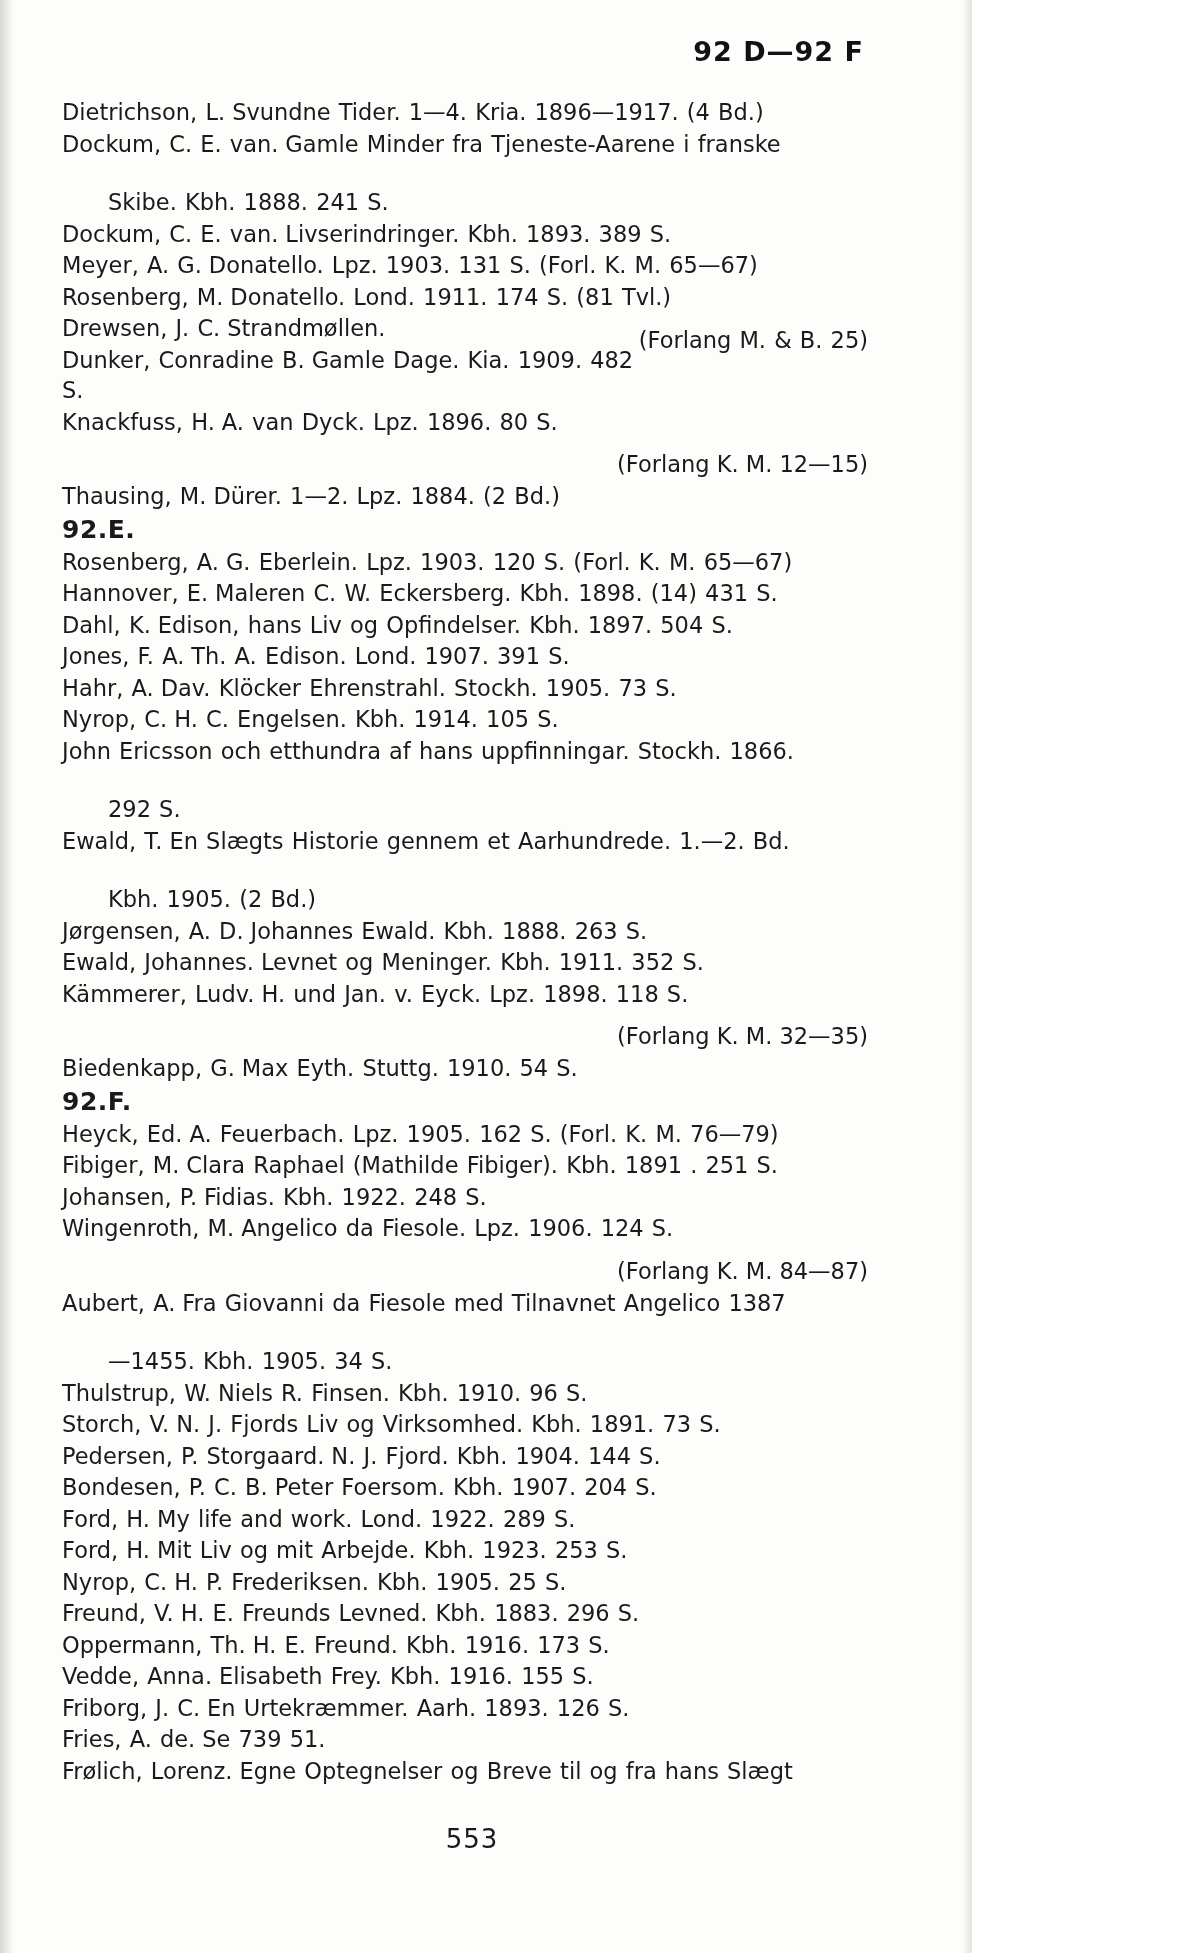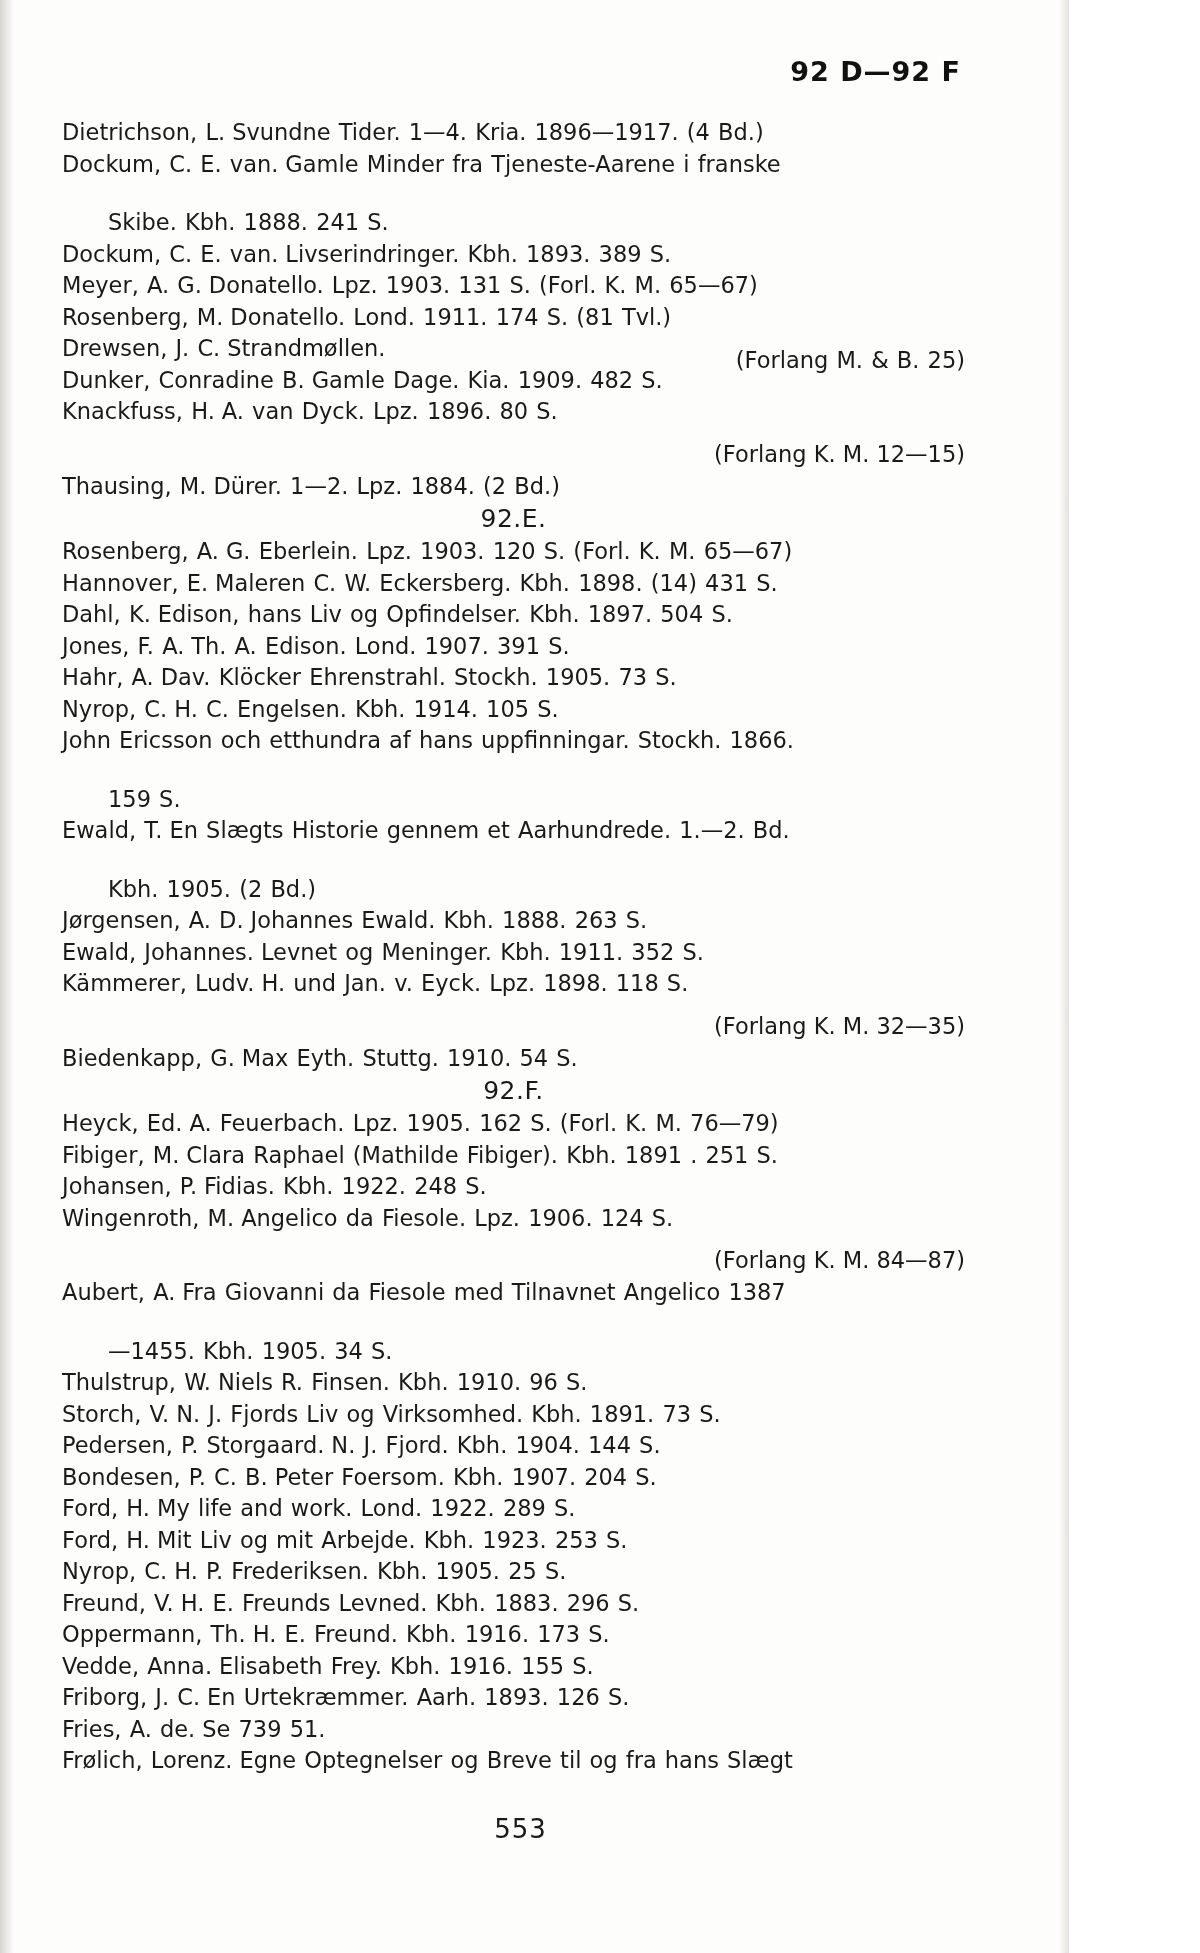--- a/index.html
+++ b/index.html
@@ -9,24 +9,24 @@
   }
   body {
     width: 1200px;
     min-height: 1953px;
     font-family: "DejaVu Sans", sans-serif;
     color: #1a1a1a;
     position: relative;
   }
   .page {
     position: relative;
-    width: 1069px;
+    width: 972px;
     min-height: 1953px;
     box-sizing: border-box;
-    padding: 56px 90px 40px 62px;
+    padding: 36px 90px 40px 62px;
     background: #fdfdfb;
     border-radius: 6px;
   }
   
   .page:before {
     content: "";
     position: absolute;
     left: 0; top: 0; bottom: 0;
     width: 14px;
     background: linear-gradient(to right, #d8d6d0, #fdfdfb);
@@ -68,23 +68,23 @@
     margin-top: 28px;
   }
   .author {
     font-weight: normal;
   }
   .sep-space { display: inline-block; width: 7px; }
 
   .section-line {
     font-size: 22.5px;
     line-height: 32px;
-    font-weight: normal;
+    font-weight: bold;
     display: flex;
-    justify-content: center;
+    justify-content: flex-start;
     align-items: baseline;
     margin: 2px 0 1px 0;
     padding-right: 14px;
   }
   .section-num { font-size: 25px; letter-spacing: 0.5px; }
   .section-letter { font-size: 25px; letter-spacing: 0.5px; }
 
   .right-note {
     text-align: right;
     font-size: 22.5px;
@@ -121,21 +121,21 @@
       <div class="section-line">
         <span class="section-num">92.</span>
         <span class="section-letter">E.</span>
       </div>
       <div class="entry"><span class="author">Rosenberg, A.</span><span class="sep-space"></span><span>G. Eberlein.  Lpz. 1903.  120 S.  (Forl. K. M. 65—67)</span></div>
       <div class="entry"><span class="author">Hannover, E.</span><span class="sep-space"></span><span>Maleren C. W. Eckersberg.  Kbh. 1898.  (14) 431 S.</span></div>
       <div class="entry"><span class="author">Dahl, K.</span><span class="sep-space"></span><span>Edison, hans Liv og Opfindelser.  Kbh. 1897.  504 S.</span></div>
       <div class="entry"><span class="author">Jones, F. A.</span><span class="sep-space"></span><span>Th. A. Edison.  Lond. 1907.  391 S.</span></div>
       <div class="entry"><span class="author">Hahr, A.</span><span class="sep-space"></span><span>Dav. Klöcker Ehrenstrahl.  Stockh. 1905.  73 S.</span></div>
       <div class="entry"><span class="author">Nyrop, C.</span><span class="sep-space"></span><span>H. C. Engelsen.  Kbh. 1914.  105 S.</span></div>
-      <div class="entry"><span>John Ericsson och etthundra af hans uppfinningar.  Stockh. 1866.</span><span class="cont">159 S.</span></div>
+      <div class="entry"><span>John Ericsson och etthundra af hans uppfinningar.  Stockh. 1866.</span><span class="cont">292 S.</span></div>
       <div class="entry"><span class="author">Ewald, T.</span><span class="sep-space"></span><span>En Slægts Historie gennem et Aarhundrede.  1.—2. Bd.</span><span class="cont">Kbh. 1905.  (2 Bd.)</span></div>
       <div class="entry"><span class="author">Jørgensen, A. D.</span><span class="sep-space"></span><span>Johannes Ewald.  Kbh. 1888.  263 S.</span></div>
       <div class="entry"><span class="author">Ewald, Johannes.</span><span class="sep-space"></span><span>Levnet og Meninger.  Kbh. 1911.  352 S.</span></div>
       <div class="entry"><span class="author">Kämmerer, Ludv.</span><span class="sep-space"></span><span>H. und Jan. v. Eyck.  Lpz. 1898.  118 S.</span></div>
       <div class="right-note">(Forlang K. M. 32—35)</div>
       <div class="entry"><span class="author">Biedenkapp, G.</span><span class="sep-space"></span><span>Max Eyth.  Stuttg. 1910.  54 S.</span></div>
       <div class="section-line">
         <span class="section-num">92.</span>
         <span class="section-letter">F.</span>
       </div>

